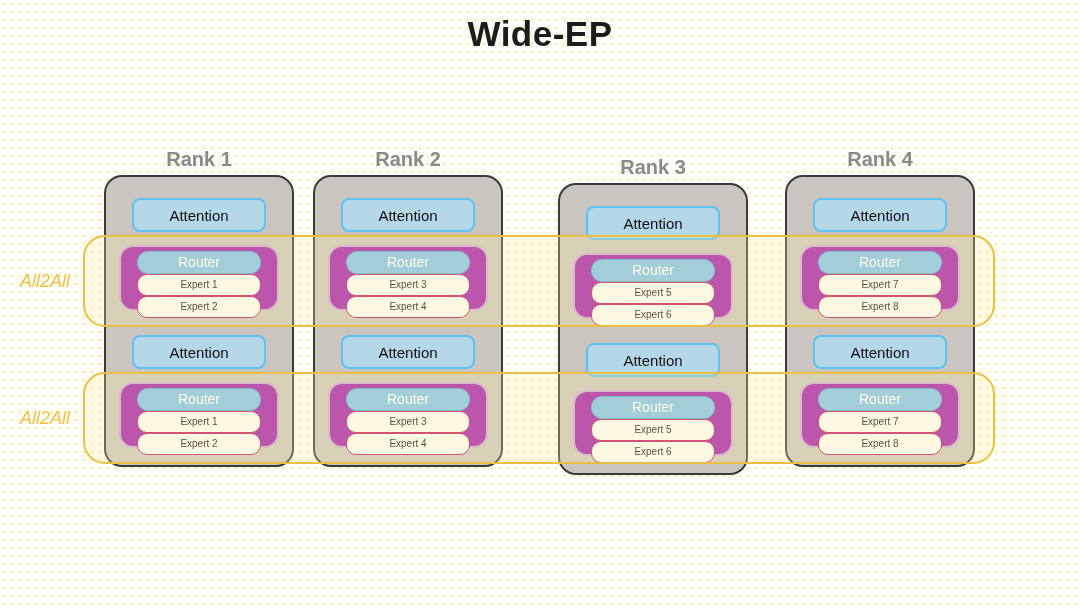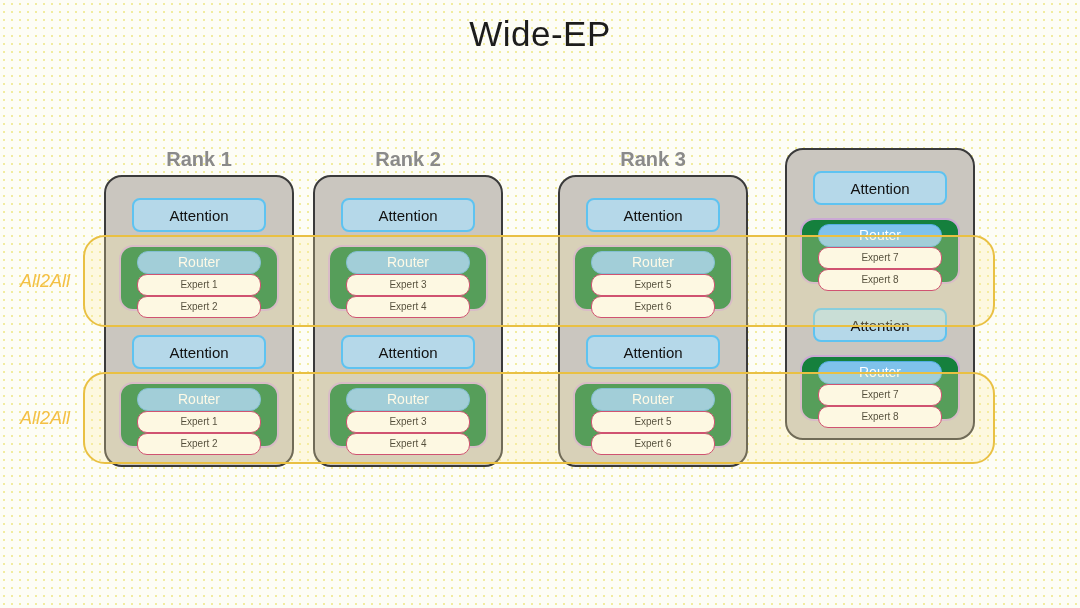--- a/index.html
+++ b/index.html
@@ -11,21 +11,21 @@
     background-color: #fdfdf6;
     background-image: radial-gradient(#f1eca0 1px, rgba(0,0,0,0) 1.3px);
     background-size: 8px 8px;
     font-family: "Liberation Sans", sans-serif;
   }
   .title {
     position: absolute;
     top: 14px; left: 0; right: 0;
     text-align: center;
     font-size: 35px;
-    font-weight: normal;
+    font-weight: bold;
     color: #1c1c1c;
     letter-spacing: 0.5px;
   }
   .rank { position: absolute; top: 148px; width: 190px; }
   .rank-label {
     height: 24px;
     text-align: center;
     font-size: 20px;
     font-weight: bold;
     color: #8a8a8a;
@@ -51,21 +51,21 @@
     justify-content: center;
     font-size: 15px;
     color: #111;
   }
   .attn.layer1 { top: 21px; }
   .attn.layer2 { top: 158px; }
   .moe {
     position: absolute;
     left: 13px; right: 13px;
     height: 66px;
-    background: #15803d;
+    background: #a21caf;
     border: 2px solid #cba9d4;
     border-radius: 14px;
     box-sizing: border-box;
     display: flex;
     flex-direction: column;
     justify-content: space-between;
     padding: 4px 16px;
   }
   .moe.layer1 { top: 68px; }
   .moe.layer2 { top: 205px; }
@@ -150,39 +150,40 @@
       </div>
       <div class="attn layer2">Attention</div>
       <div class="moe layer2">
         <div class="router">Router</div>
         <div class="expert">Expert 3</div>
         <div class="expert">Expert 4</div>
       </div>
     </div>
   </div>
 
-  <div class="rank" style="left:558px;">
+  <div class="rank" style="left:558px;margin-top:8px;">
     <div class="rank-label">Rank 3</div>
     <div class="rank-box">
       <div class="attn layer1">Attention</div>
       <div class="moe layer1">
         <div class="router">Router</div>
         <div class="expert">Expert 5</div>
         <div class="expert">Expert 6</div>
       </div>
       <div class="attn layer2">Attention</div>
       <div class="moe layer2">
         <div class="router">Router</div>
         <div class="expert">Expert 5</div>
         <div class="expert">Expert 6</div>
       </div>
     </div>
   </div>
 
   <div class="rank" style="left:785px;">
+    <div class="rank-label">Rank 4</div>
     <div class="rank-box">
       <div class="attn layer1">Attention</div>
       <div class="moe layer1">
         <div class="router">Router</div>
         <div class="expert">Expert 7</div>
         <div class="expert">Expert 8</div>
       </div>
       <div class="attn layer2">Attention</div>
       <div class="moe layer2">
         <div class="router">Router</div>

